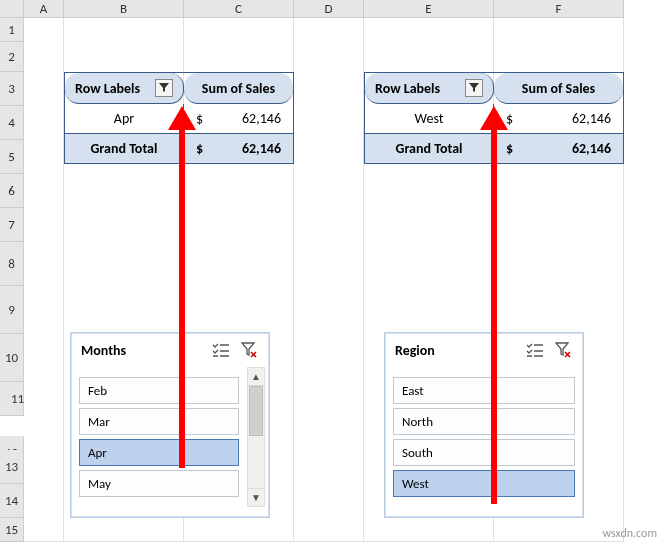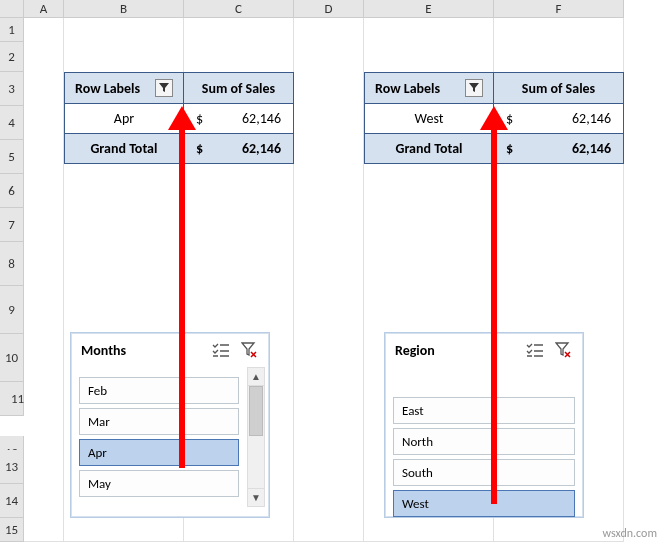--- a/index.html
+++ b/index.html
@@ -54,20 +54,21 @@
     }
     .ph {
       background: #d6e1f0;
       font-weight: bold;
       padding: 6px 10px;
       display: flex;
       align-items: center;
       justify-content: center;
       border-right: 1px solid #3a5a8a;
       border-bottom: 1px solid #3a5a8a;
+      border-radius: 14px;
     }
     .ph.last { border-right: none; }
     .pc {
       padding: 6px 10px;
       text-align: center;
       border-right: 1px solid #3a5a8a;
       border-bottom: 1px solid #3a5a8a;
       display: flex;
       align-items: center;
     }
@@ -291,21 +292,21 @@
           </svg>
       </span>
       <span class="slicer-icon">
         <svg width="16" height="16" viewBox="0 0 16 16">
             <path d="M1 1h12L8 7v6l-2-1V7z" fill="none" stroke="#555" stroke-width="1.3"></path>
             <path d="M10 10l5 5M15 10l-5 5" stroke="#c00" stroke-width="1.5"></path>
           </svg>
       </span>
     </div>
   </div>
-  <div class="slicer-body" style="height:140px;margin-top:20px;">
+  <div class="slicer-body" style="height:140px;">
     <div class="slicer-items">
       <div class="slicer-item">East</div>
       <div class="slicer-item">North</div>
       <div class="slicer-item">South</div>
       <div class="slicer-item sel">West</div>
     </div>
   </div>
 </div>
 
 <div class="arrow-red">

